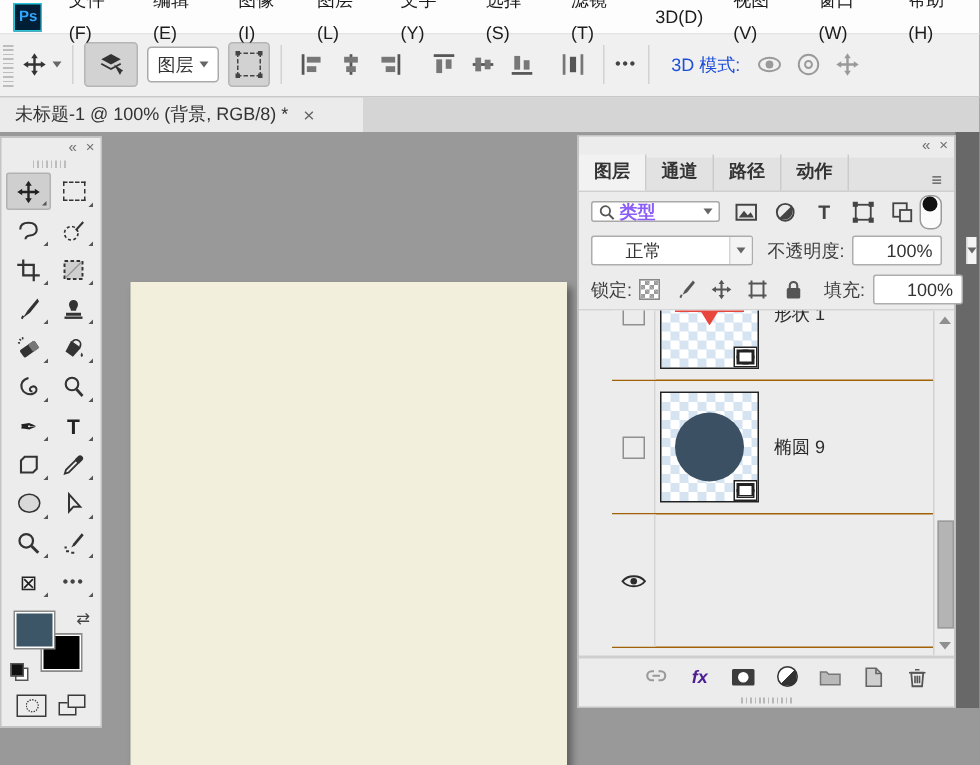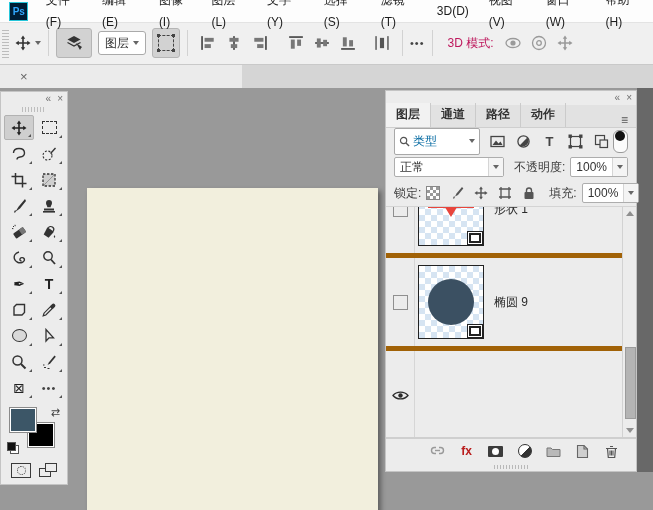--- a/index.html
+++ b/index.html
@@ -21,21 +21,21 @@
            background-image:repeating-linear-gradient(0deg,#bdbdbd 0 1px,transparent 1px 3px);}
   .ob-sep{width:1px;height:26px;background:#d2d2d2;margin:0 7px;}
   .ob-btn{display:flex;align-items:center;justify-content:center;height:28px;min-width:26px;border-radius:3px;}
   .ob-btn.pressed{background:#d2d2d2;border:1px solid #b5b5b5;}
   .chev-down{width:0;height:0;border-left:3.5px solid transparent;border-right:3.5px solid transparent;
              border-top:4px solid #666;margin-left:4px;}
   .ob-select{display:flex;align-items:center;background:#fff;border:1px solid #aaa;border-radius:3px;
              height:22px;padding:0 6px;margin:0 6px;font-size:12px;color:#333;}
   .ob-icon{width:16px;height:16px;display:block;}
   .ob-align{margin:0 5px;}
-  .gray-label{font-size:12px;color:#be185d;margin:0 6px 0 8px;white-space:nowrap;}
+  .gray-label{font-size:12px;color:#1d4ed8;margin:0 6px 0 8px;white-space:nowrap;}
   .dash-box{width:14px;height:14px;border:1px dashed #444;position:relative;}
   .dash-box i{position:absolute;width:3px;height:3px;background:#444;}
   .more-dots{font-size:11px;letter-spacing:1px;color:#444;}
 
   
   #tabbar{position:absolute;left:0;top:64px;width:653px;height:24px;background:#d5d5d5;z-index:28;}
   #doctab{position:absolute;left:0;top:0;height:24px;width:242px;background:#ebebeb;
           display:flex;align-items:center;font-size:12px;color:#333;padding-left:10px;box-sizing:border-box;}
   #doctab .close{margin-left:10px;color:#666;font-size:13px;}
 
@@ -81,44 +81,44 @@
   
   #layerspanel{position:absolute;left:385px;top:90px;width:252px;height:382px;background:#ececec;
                border:1px solid #c4c4c4;box-sizing:border-box;z-index:20;}
   #rightstrip{position:absolute;left:637px;top:88px;width:16px;height:384px;background:#686868;}
   #lp-tabs{display:flex;align-items:flex-end;height:22px;border-bottom:1px solid #cfcfcf;background:#e2e2e2;}
   .lp-tab{font-size:12px;color:#333;padding:3px 10px 4px 10px;border-right:1px solid #cbcbcb;font-weight:bold;}
   .lp-tab.active{background:#f2f2f2;font-weight:bold;}
   #lp-menu{margin-left:auto;margin-right:8px;color:#555;font-size:12px;}
   .lp-row{display:flex;align-items:center;height:26px;padding:0 8px;}
   .search-box{display:flex;align-items:center;background:#fff;border:1px solid #a8a8a8;border-radius:2px;
-              height:27px;width:86px;padding:0 4px;box-sizing:border-box;font-size:12px;color:#0369a1;}
+              height:14px;width:86px;padding:0 4px;box-sizing:border-box;font-size:12px;color:#8b5cf6;font-weight:bold;}
   .search-box .lbl{margin-left:3px;flex:1;}
   .f-ico{margin-left:9px;display:flex;align-items:center;justify-content:center;width:17px;height:17px;color:#444;}
   .f-ico svg{width:15px;height:15px;display:block;}
   .tglyph-sm{font-size:13px;font-weight:bold;color:#444;}
   .toggle-pill{margin-left:auto;width:13px;height:21px;background:#fbfbfb;border:1px solid #9a9a9a;
                border-radius:6px;position:relative;}
   .toggle-pill i{position:absolute;left:0.5px;top:0;width:10px;height:10px;background:#111;border-radius:50%;}
   .valbox{display:flex;align-items:center;background:#fff;border:1px solid #adadad;border-radius:2px;height:20px;
           font-size:12px;color:#333;box-sizing:border-box;}
-  .valbox .v{padding:0 5px;flex:1;}
+  .valbox .v{padding:0 22px;flex:1;}
   .valbox .chev{width:14px;align-self:stretch;border-left:1px solid #d5d5d5;display:flex;align-items:center;justify-content:center;background:#f4f4f4;}
   .lp-label{font-size:12px;color:#3d3d3d;white-space:nowrap;}
   .lock-ico{margin:0 5px;color:#555;display:flex;align-items:center;}
   .lock-ico svg{width:14px;height:14px;display:block;}
   .checker-sm{width:12px;height:12px;background:#fff;border:1px solid #888;
      background-image:linear-gradient(45deg,#9a9a9a 26%,transparent 26%,transparent 74%,#9a9a9a 74%),
                       linear-gradient(45deg,#9a9a9a 26%,transparent 26%,transparent 74%,#9a9a9a 74%);
      background-size:6px 6px;background-position:0 0,3px 3px;}
 
   
   #layerlist{position:relative;height:230px;border-top:1px solid #d4d4d4;border-bottom:1px solid #cfcfcf;
              overflow:hidden;background:#ececec;}
-  .layer-row{display:flex;height:88px;border-bottom:5px solid #a16207;position:relative;}
+  .layer-row{display:flex;height:88px;border-bottom:1px solid #a16207;position:relative;margin-left:22px;}
   .layer-row.clipped{margin-top:-42px;}
   .eye-col{width:28px;border-right:1px solid #d6d6d6;display:flex;align-items:center;justify-content:center;background:#ececec;flex:none;}
   .row-body{flex:1;display:flex;align-items:center;position:relative;margin-right:14px;}
   .row-body.selected{background:#b9cfe8;}
   .vis-box{width:13px;height:13px;border:1px solid #8f8f8f;background:transparent;}
   .thumb{position:relative;width:66px;height:74px;margin-left:3px;border:1px solid #222;box-sizing:border-box;flex:none;}
   .checker{background-color:#fff;
      background-image:linear-gradient(45deg,#d6e4f2 26%,transparent 26%,transparent 74%,#d6e4f2 74%),
                       linear-gradient(45deg,#d6e4f2 26%,transparent 26%,transparent 74%,#d6e4f2 74%);
      background-size:12px 12px;background-position:0 0,6px 6px;}
@@ -145,21 +145,21 @@
   .sc-arrow{position:absolute;left:0;width:13px;height:13px;display:flex;align-items:center;justify-content:center;}
   .tri-up{width:0;height:0;border-left:4px solid transparent;border-right:4px solid transparent;border-bottom:5px solid #8f8f8f;}
   .tri-dn{width:0;height:0;border-left:4px solid transparent;border-right:4px solid transparent;border-top:5px solid #8f8f8f;}
   #sc-thumb{position:absolute;left:2px;top:140px;width:9px;height:70px;background:#b4b4b4;border:1px solid #9b9b9b;}
 
   
   #lp-bottom{display:flex;align-items:center;justify-content:flex-end;gap:12px;height:24px;
              border-top:1px solid #cfcfcf;padding-right:16px;}
   .bb{display:flex;align-items:center;justify-content:center;width:17px;height:17px;color:#777;}
   .bb svg{width:15px;height:15px;display:block;}
-  .fx-label{font-size:12px;color:#b91c1c;font-weight:bold;}
+  .fx-label{font-size:12px;font-style:italic;color:#4c1d95;font-weight:bold;}
   .mask-ico{width:15px;height:11px;background:#3c3c3c;border-radius:1px;display:flex;align-items:center;justify-content:center;}
   .mask-ico i{width:7px;height:7px;background:#fff;border-radius:50%;}
   .half-circle{width:12px;height:12px;border-radius:50%;border:1px solid #333;
                background:linear-gradient(135deg,#fff 0 50%,#333 50% 100%);}
   #lp-resize{height:7px;display:flex;align-items:center;justify-content:center;}
   #lp-resize .dots{width:34px;height:4px;background-image:repeating-linear-gradient(90deg,#b8b8b8 0 1px,transparent 1px 3px);}
 </style>
 </head>
 <body>
 
@@ -259,20 +259,21 @@
         <circle cx="8" cy="8" r="6.5" fill="none" stroke="#9a9a9a" stroke-width="1.3"></circle>
         <circle cx="8" cy="8" r="2.3" fill="none" stroke="#9a9a9a" stroke-width="1.3"></circle>
       </svg>
     <svg class="ob-icon ob-align" viewBox="0 0 16 16">
         <path d="M8 0.5 L10.2 3.8 H8.8 V7.2 H12.2 V5.8 L15.5 8 L12.2 10.2 V8.8 H8.8 V12.2 H10.2 L8 15.5 L5.8 12.2 H7.2 V8.8 H3.8 V10.2 L0.5 8 L3.8 5.8 V7.2 H7.2 V3.8 H5.8 Z" fill="#9a9a9a"></path>
       </svg>
   </div>
 
   <div id="tabbar">
     <div id="doctab">
+      <span>未标题-1 @ 100% (背景, RGB/8) *</span>
       <span class="close">×</span>
     </div>
   </div>
 
   <div id="canvasarea">
     <div id="document"></div>
 
   </div>
 
   <div id="toolpanel">

